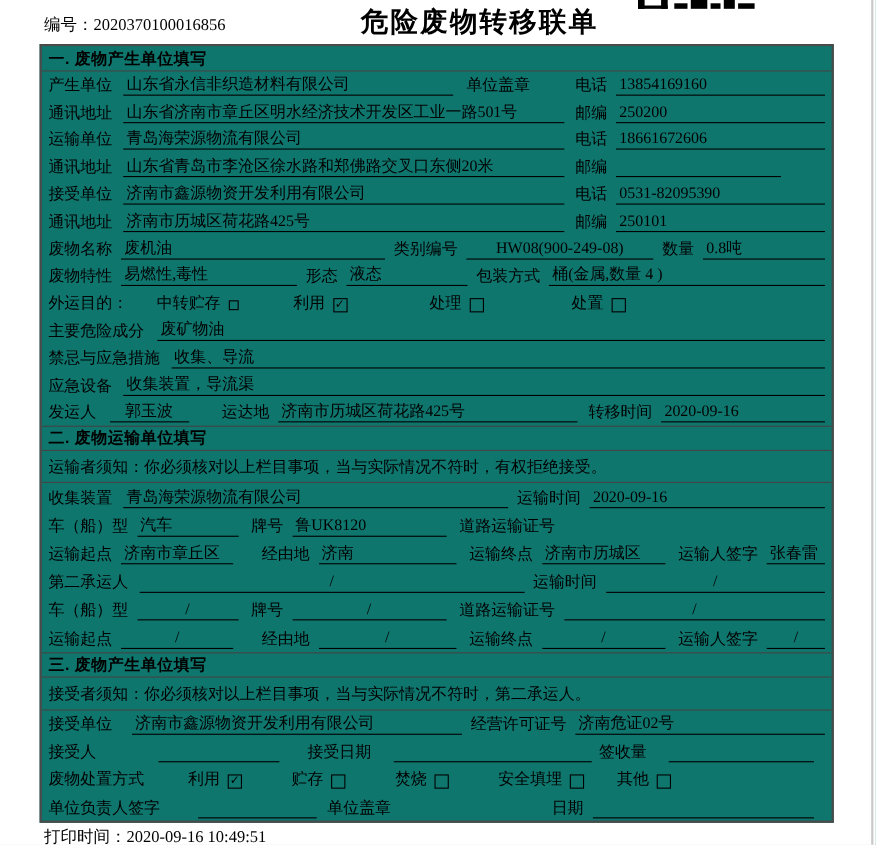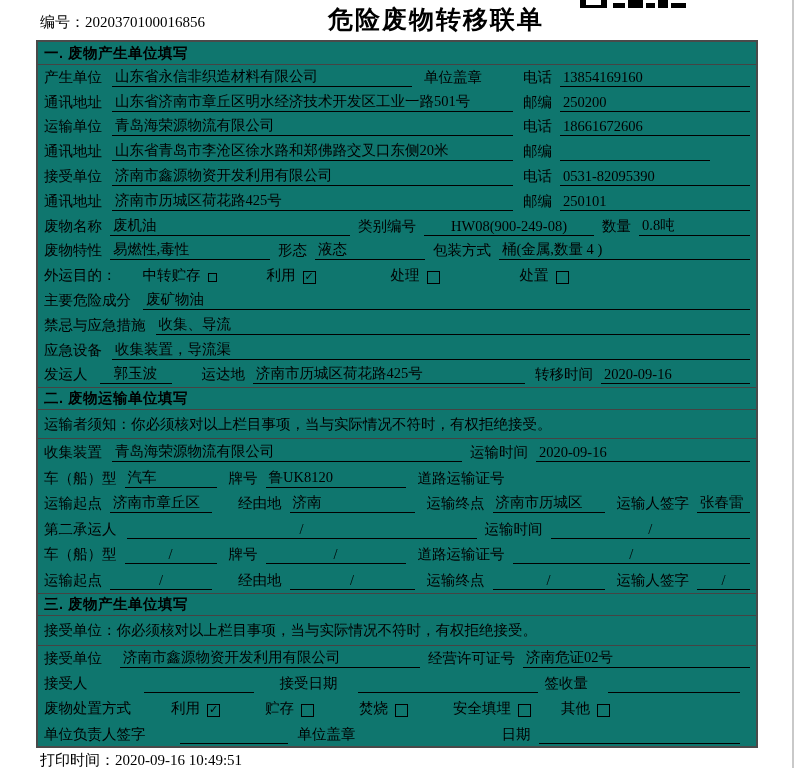--- a/index.html
+++ b/index.html
@@ -224,21 +224,21 @@
     <span class="uv w102 ml8 ctr">/</span>
     <span class="lbl ml14">经由地</span>
     <span class="uv w125 ml8 ctr">/</span>
     <span class="lbl ml12">运输终点</span>
     <span class="uv w112 ml8 ctr">/</span>
     <span class="lbl ml12">运输人签字</span>
     <span class="uv fill ml8 ctr">/</span>
   </div>
 
   <div class="sec-title bt">三. 废物产生单位填写</div>
-  <div class="notice n3">接受单位：你必须核对以上栏目事项，当与实际情况不符时，有权拒绝接受。</div>
+  <div class="notice n3">接受者须知：你必须核对以上栏目事项，当与实际情况不符时，第二承运人。</div>
 
   <div class="row h3">
     <span class="lbl">接受单位</span>
     <span class="uv w300 ml18">济南市鑫源物资开发利用有限公司</span>
     <span class="lbl ml8">经营许可证号</span>
     <span class="uv fill ml8">济南危证02号</span>
   </div>
 
   <div class="row h3">
     <span class="lbl">接受人</span>

